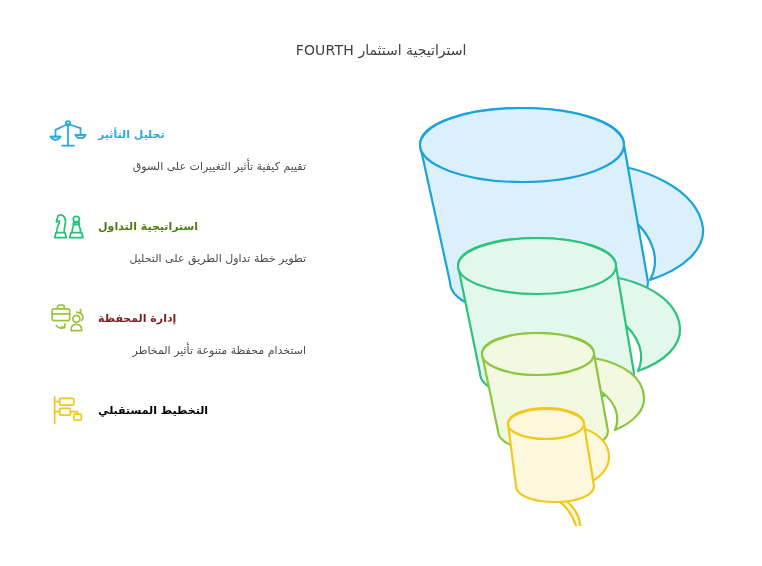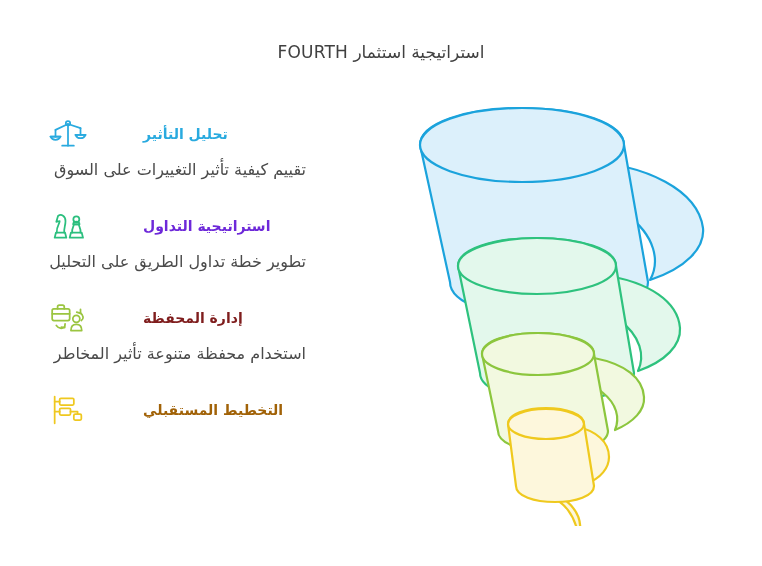--- a/index.html
+++ b/index.html
@@ -8,21 +8,21 @@
     background:#ffffff;
     font-family:"DejaVu Sans","Liberation Sans",sans-serif;
     overflow:hidden;position:relative;
   }
   #slide{position:absolute;inset:0;}
 
   
   .title{
     position:absolute;top:42px;left:0;right:0;
     text-align:center;
-    font-size:17px;
+    font-size:14px;
     color:#404040;
     letter-spacing:.2px;
     direction:rtl;
     white-space:nowrap;
   }
 
   
   .items{
     position:absolute;
     top:112px;
@@ -36,48 +36,47 @@
   }
   .item-head{
     display:flex;
     flex-direction:row;
     align-items:center;
     justify-content:flex-end;  
     gap:10px;
     height:44px;
   }
   .item-title{
-    font-size:14px;
+    font-size:11px;
     font-weight:bold;
     white-space:nowrap;
     line-height:1;
-    margin-left:45px;
   }
   .icon{
     width:40px;height:40px;
     flex:0 0 40px;
     display:block;
   }
   .icon svg{display:block;width:40px;height:40px;}
   .item-desc{
     margin-top:4px;
-    font-size:16px;
+    font-size:11px;
     color:#4a4a4a;
     text-align:right;
     padding-left:0;
     padding-right:4px;
     white-space:nowrap;
     line-height:1.3;
   }
 
   
   .item:nth-child(1) .item-title{color:#29AADF;}
-  .item:nth-child(2) .item-title{color:#6d28d9;}
+  .item:nth-child(2) .item-title{color:#4d7c0f;}
   .item:nth-child(3) .item-title{color:#7f1d1d;}
-  .item:nth-child(4) .item-title{color:#a16207;}
+  .item:nth-child(4) .item-title{color:#000000;}
 
   
   .funnel{
     position:absolute;
     top:86px;left:398px;
     width:350px;height:440px;
   }
   .funnel svg{display:block;width:350px;height:440px;}
 </style>
 </head>

